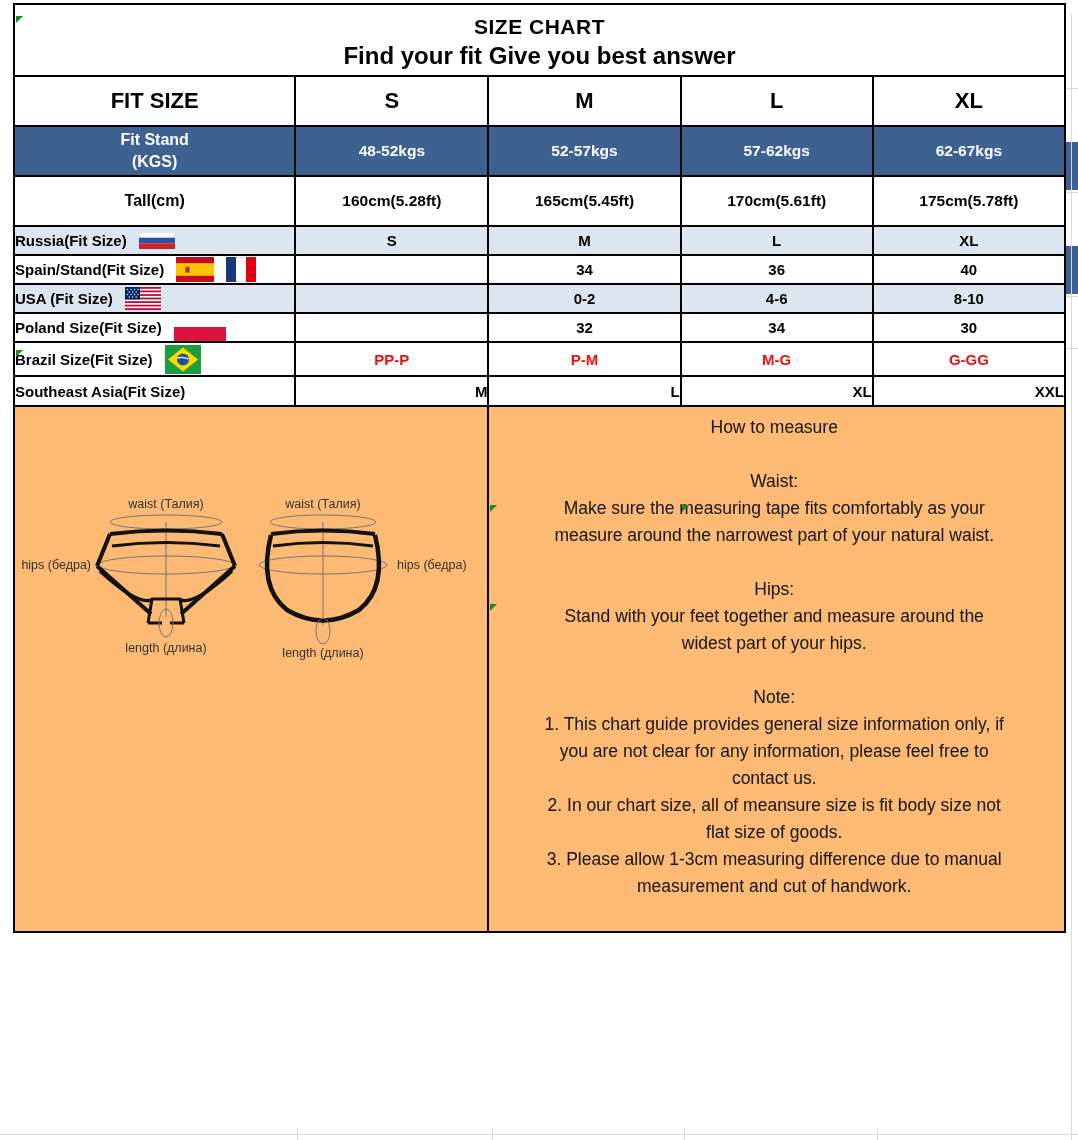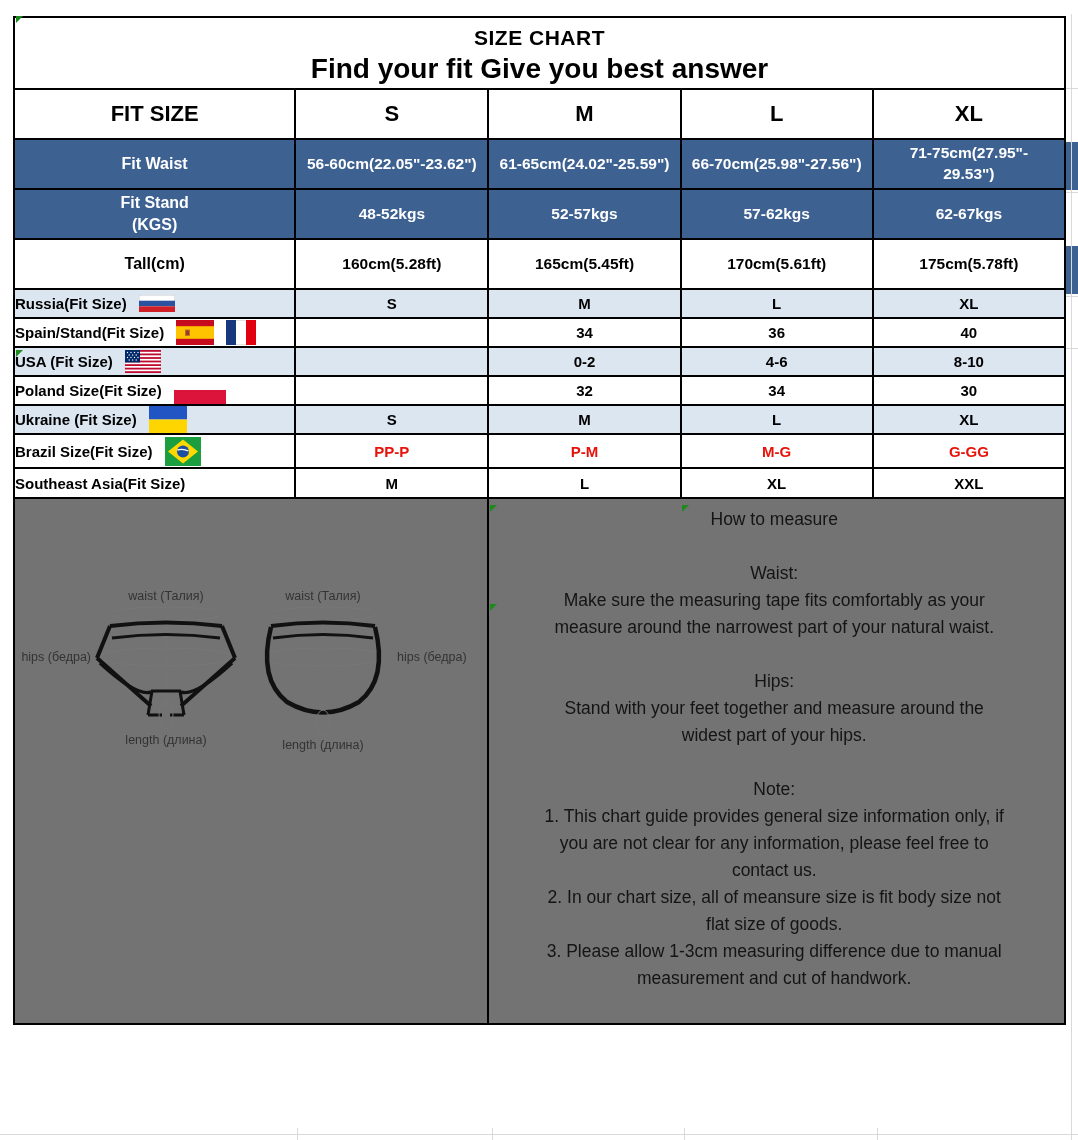--- a/index.html
+++ b/index.html
@@ -1,44 +1,44 @@
 <!DOCTYPE html>
 <html style="--blue: #3d6191; --light: #dce6f1; --red: #e8120b;"><head>
 <meta charset="utf-8">
 <style>
   html,body{margin:0;padding:0;background:#fff;}
   body{width:1078px;height:1140px;position:relative;font-family:"Liberation Sans",sans-serif;color:#000;overflow:hidden;}
 
   
-  table.size-table{position:absolute;left:13px;top:16px;width:1053px;border-collapse:collapse;table-layout:fixed;}
+  table.size-table{position:absolute;left:13px;top:3px;width:1053px;border-collapse:collapse;table-layout:fixed;}
   table.size-table td{border:2px solid #000;padding:0;text-align:center;vertical-align:middle;overflow:visible;}
 
   tr.title-row td{height:70px;border-bottom:2px solid #000;}
   .t1{font-size:21px;font-weight:bold;letter-spacing:.5px;margin-top:4px;}
-  .t2{font-size:28px;font-weight:bold;margin-top:3px;text-align:center;}
+  .t2{font-size:24px;font-weight:bold;margin-top:3px;text-align:center;}
 
   tr.head-row td{height:48px;font-size:22px;font-weight:bold;background:#fff;}
   tr.big-row td{height:48px;font-size:15.5px;font-weight:bold;line-height:1.35;}
   tr.big-row td.label-cell{font-size:16px;}
   tr.big-row.theme-blue td{background:var(--blue);color:#fff;}
   tr.big-row.theme-white td{background:#fff;color:#000;}
   td.nowrap{white-space:nowrap;}
   td.wrap2{white-space:pre-line;}
 
   tr.country-row td{height:27px;font-size:15px;font-weight:bold;background:#fff;}
   tr.country-row.shaded td{background:var(--light);}
   tr.country-row td.label-cell{text-align:left;}
   tr.country-row.h-brazil td{height:32px;}
-  tr.country-row.h-tall td{height:28px;}
+  tr.country-row.h-tall td{height:28px;text-align:right;}
   .label-flex{display:flex;align-items:center;}
   .flag{display:inline-flex;margin-left:12px;line-height:0;}
   .flag svg{display:block;}
   td.red-val{color:var(--red);border-radius:8px;}
 
-  tr.bottom-row td{height:522px;vertical-align:top;background:#737373;}
+  tr.bottom-row td{height:522px;vertical-align:top;background:#fdba74;}
   td.diagram-cell{text-align:left;}
   td.measure-cell{text-align:left;}
   #measure-panel{padding:7px 10px 0 5px;font-size:17.5px;line-height:27px;color:#141414;}
   #measure-panel p{margin:27px 0 0 0;white-space:pre-line;}
   #measure-panel p:first-child{margin-top:0;}
 
   
   .diag-label{font-family:"Liberation Sans",sans-serif;font-size:12.5px;fill:#333;}
 
   
@@ -66,28 +66,20 @@
     </tr>
     <tr id="head-row" class="head-row">
         <td>FIT SIZE</td>
         <td>S</td>
         <td>M</td>
         <td>L</td>
         <td>XL</td>
       </tr>
   </tbody>
   <tbody id="rows-body">
-      <tr class="big-row theme-blue">
-        <td class="label-cell">Fit Waist</td>
-        <td class="nowrap">56-60cm(22.05"-23.62")</td>
-        <td class="nowrap">61-65cm(24.02"-25.59")</td>
-        <td class="nowrap">66-70cm(25.98"-27.56")</td>
-        <td class="wrap2">71-75cm(27.95"-
-29.53")</td>
-      </tr>
       <tr class="big-row theme-blue">
         <td class="label-cell wrap2">Fit Stand
 (KGS)</td>
         <td class="nowrap">48-52kgs</td>
         <td class="nowrap">52-57kgs</td>
         <td class="nowrap">57-62kgs</td>
         <td class="nowrap">62-67kgs</td>
       </tr>
       <tr class="big-row theme-white">
         <td class="label-cell">Tall(cm)</td>
@@ -191,37 +183,20 @@
                 <rect width="52" height="12" fill="#ffffff"></rect>
                 <rect y="12" width="52" height="14" fill="#dc143c"></rect>
               </svg>
             </span>
           </span>
         </td>
         <td></td>
         <td>32</td>
         <td>34</td>
         <td>30</td>
-      </tr>
-      <tr class="country-row shaded">
-        <td class="label-cell">
-          <span class="label-flex">
-            <span>Ukraine (Fit Size)</span>
-            <span class="flag">
-              <svg width="38" height="27" viewBox="0 0 38 27">
-                <rect width="38" height="13.5" fill="#2255c4"></rect>
-                <rect y="13.5" width="38" height="13.5" fill="#ffd500"></rect>
-              </svg>
-            </span>
-          </span>
-        </td>
-        <td>S</td>
-        <td>M</td>
-        <td>L</td>
-        <td>XL</td>
       </tr>
       <tr class="country-row h-brazil">
         <td class="label-cell">
           <span class="label-flex">
             <span>Brazil Size(Fit Size)</span>
             <span class="flag">
               <svg width="36" height="29" viewBox="0 0 36 29">
                 <rect width="36" height="29" fill="#1a9e3f"></rect>
                 <polygon points="18,2.5 33,14.5 18,26.5 3,14.5" fill="#fed800"></polygon>
                 <circle cx="18" cy="14.5" r="6" fill="#1d4fa0"></circle>

